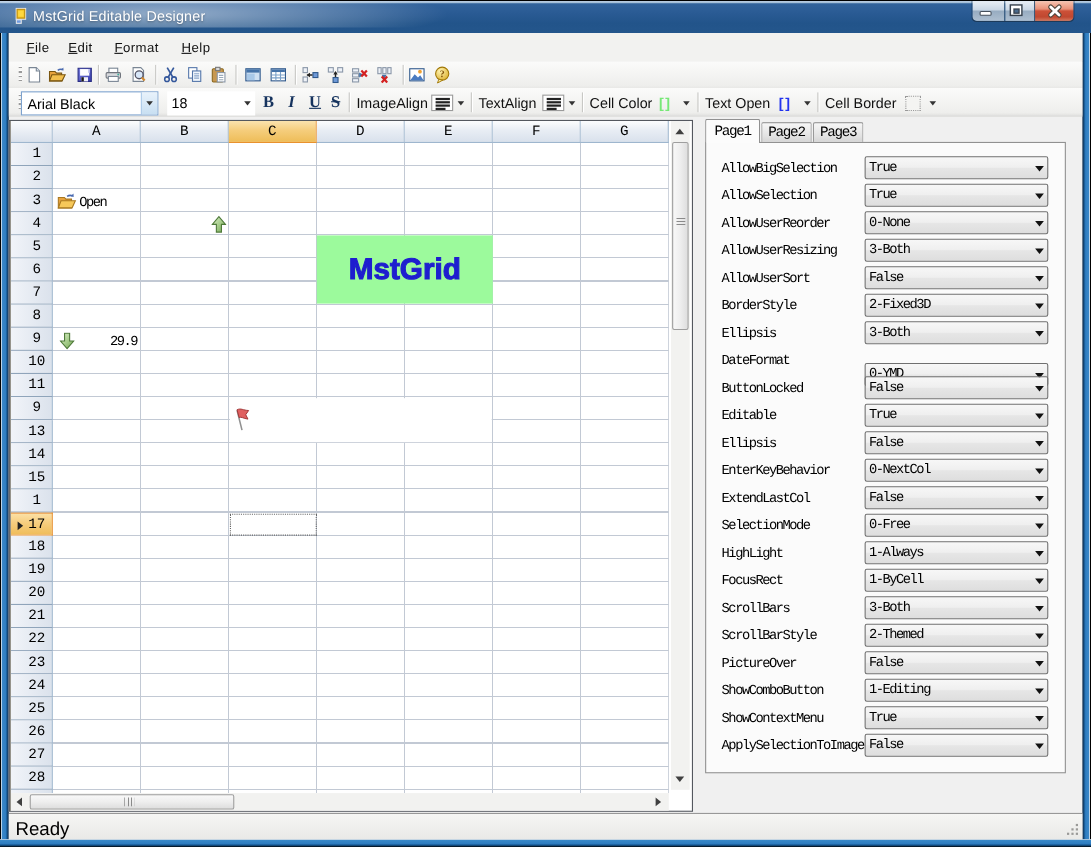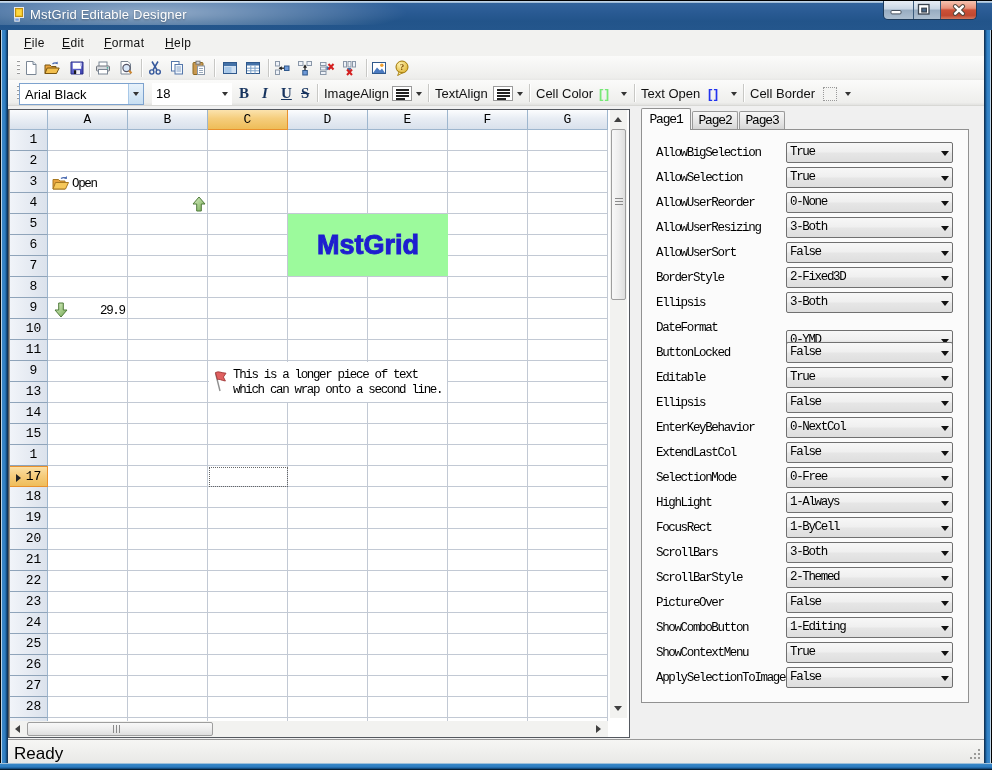--- a/index.html
+++ b/index.html
@@ -334,22 +334,20 @@
 <div class="rhc" style="top:697px">28</div>
 <div id="rhfill"></div>
 <div id="greenbox">
     <span>MstGrid</span>
   </div>
 <div id="wraptext">
   <svg style="position:absolute;left:2px;top:7px" width="18" height="24" viewBox="0 0 18 24">
     <line x1="4.5" y1="4" x2="9" y2="22" stroke="#909090" stroke-width="1.4"></line>
     <path d="M4.5,3.5 C8,1.8 10,4 15,4.2 L12.4,8 L14.4,12 C10,11.4 8.4,9.6 6.4,10.6 Z" fill="#e06060" stroke="#a03838" stroke-width="0.9"></path>
   </svg>
-  <div class="celltxt" style="left:24px;top:6px">This is a longer piece of text
-which can wrap onto a second line.</div>
 </div>
 <div id="focuscell"></div>
 <svg style="position:absolute;left:52px;top:175px" width="18" height="17" viewBox="0 0 18 17">
   <path d="M1,4.5 L6.5,4.5 L8,6 L13,6 L13,14 L1,14 Z" fill="#e8a33d" stroke="#a87820" stroke-width="1"></path>
   <path d="M3.5,7.5 L16.5,7.5 L13.5,14 L1,14 Z" fill="#f6c85a" stroke="#a87820" stroke-width="1"></path>
   <path d="M9,3.5 a4.5,3.2 0 0 1 5,-0.5" fill="none" stroke="#4a6ab0" stroke-width="1.4"></path>
   <path d="M14.8,1 L15,4 L12.2,3.4 Z" fill="#4a6ab0"></path>
 </svg>
 <div class="celltxt" style="left:72px;top:177px">Open</div>
 <svg style="position:absolute;left:192px;top:196px" width="14" height="16" viewBox="0 0 14 16">

